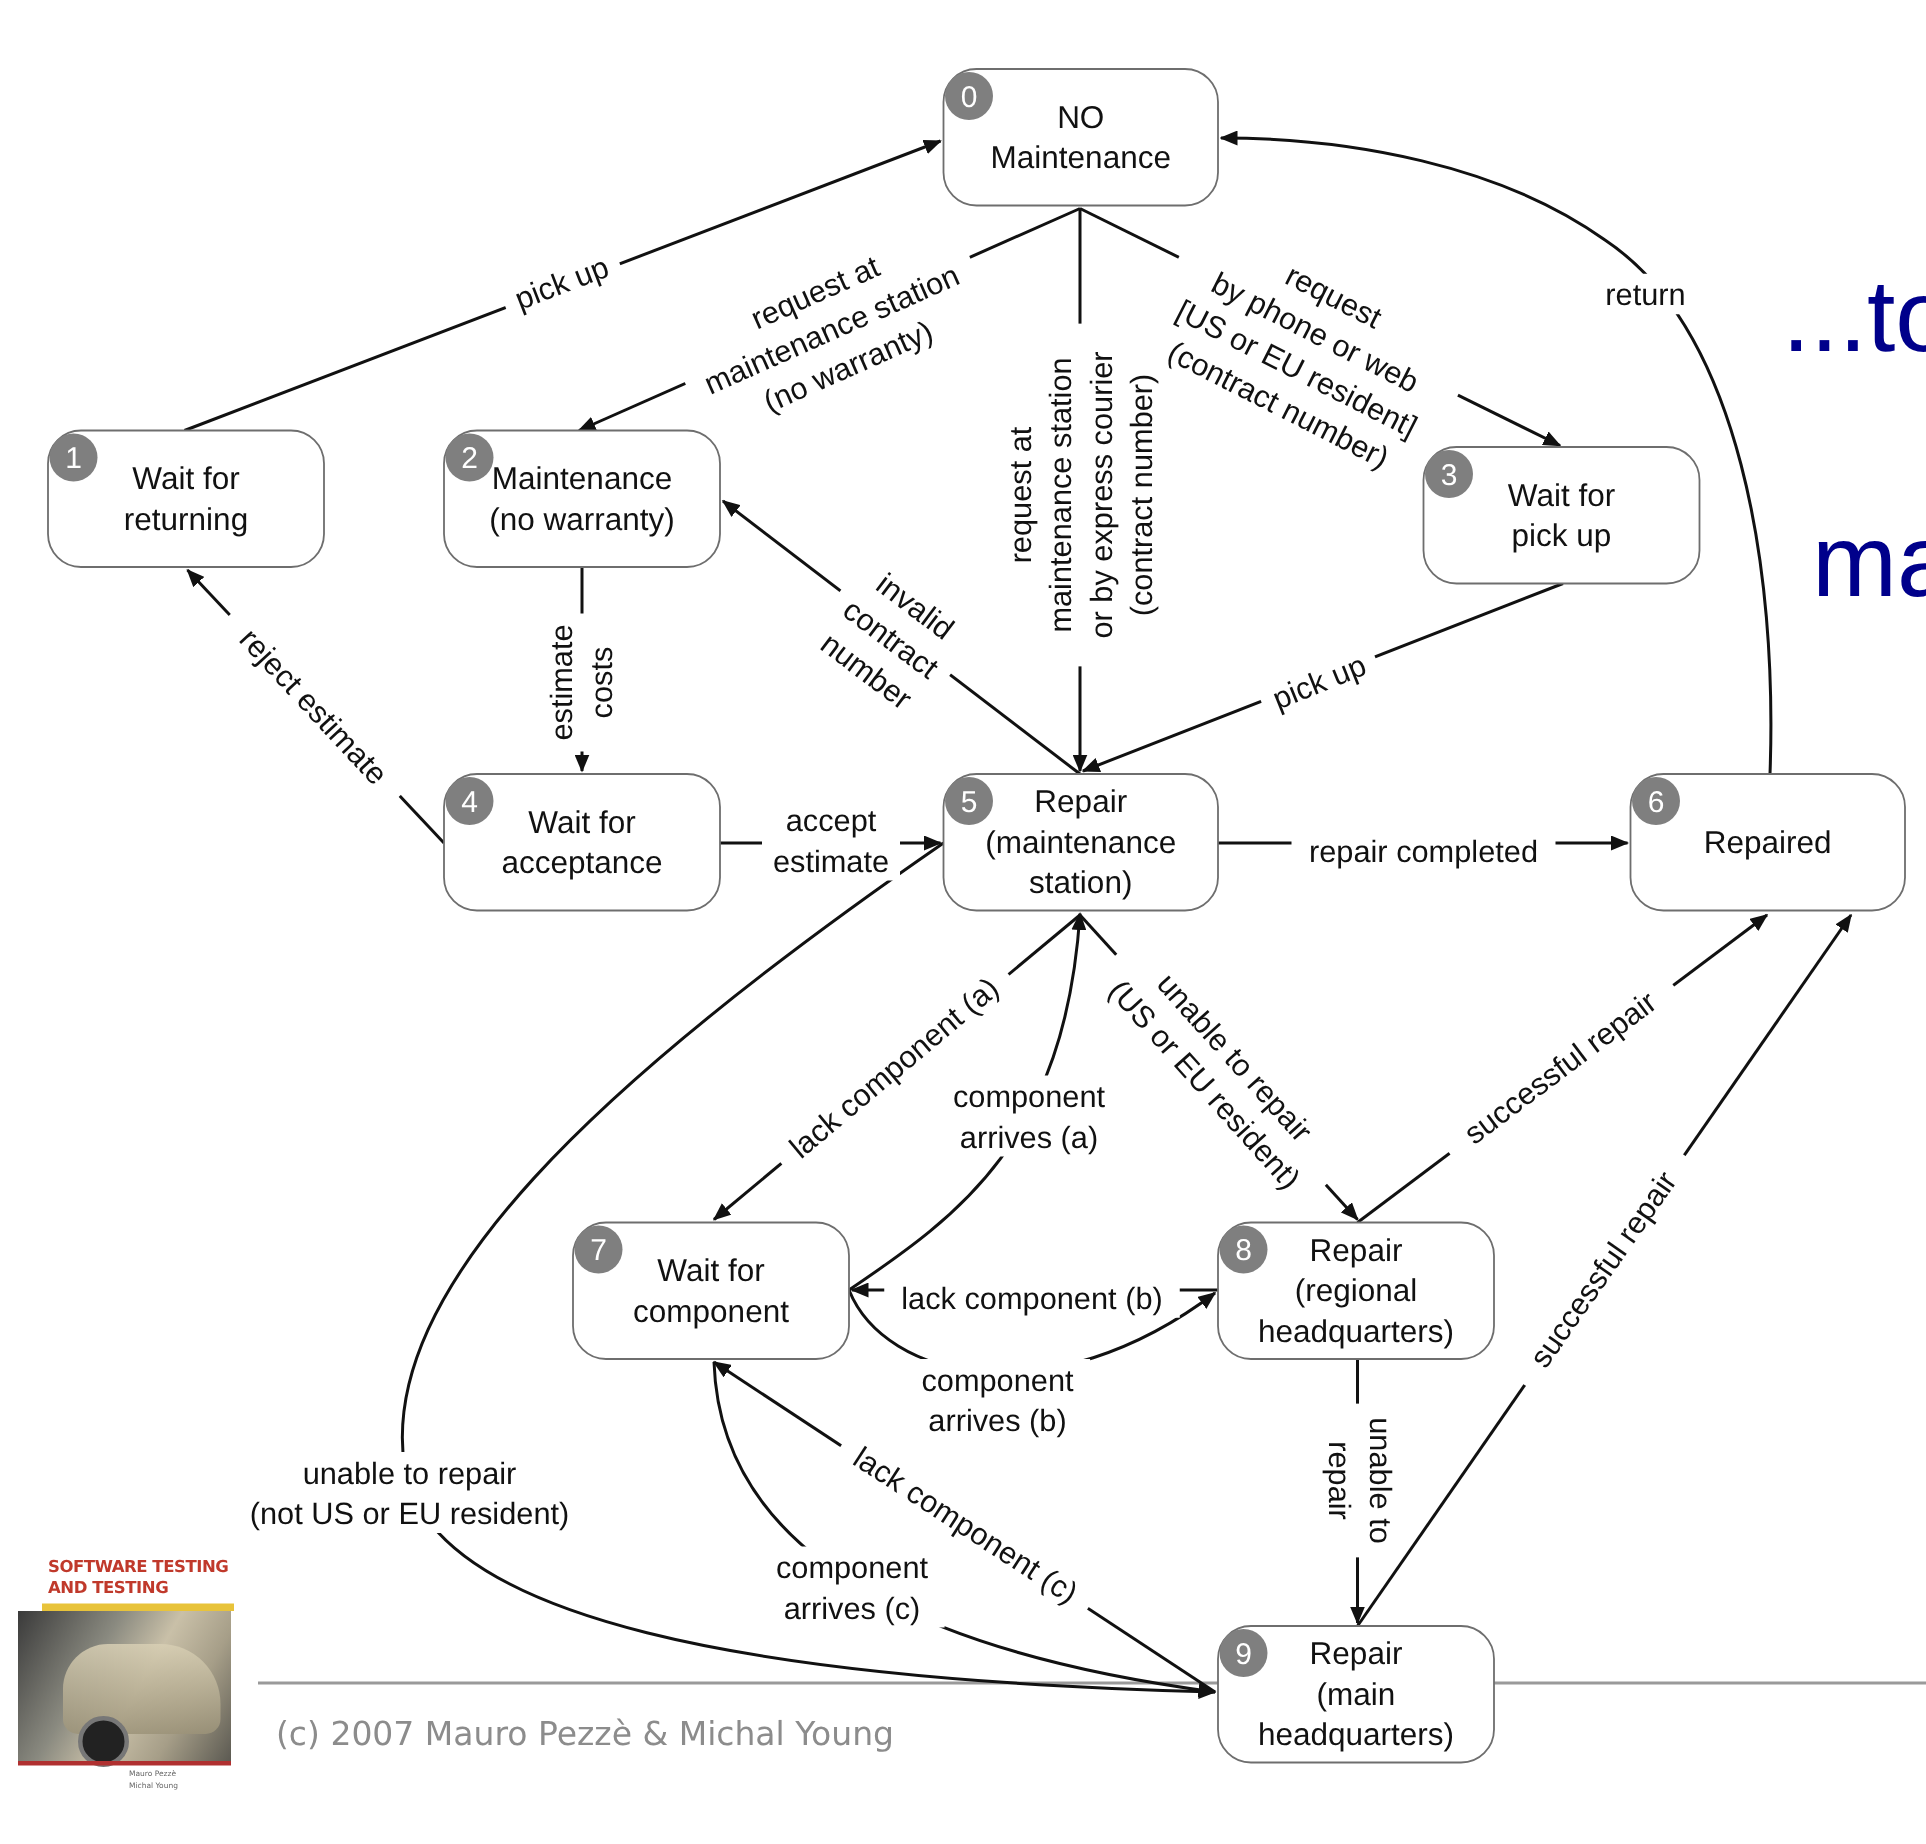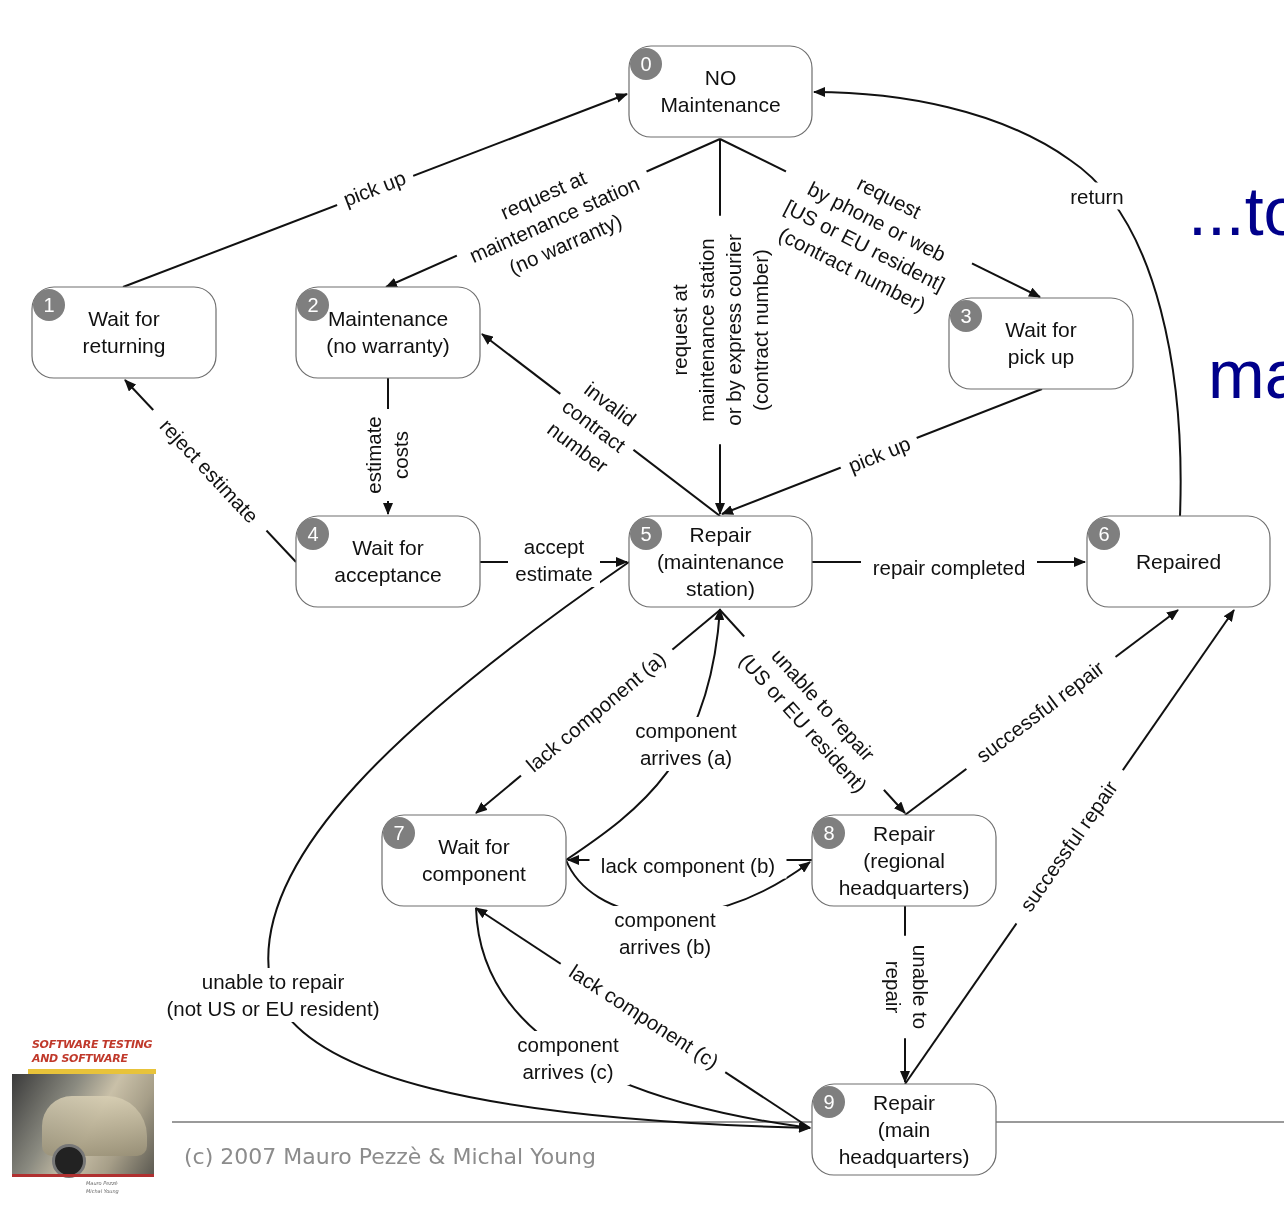--- a/index.html
+++ b/index.html
@@ -8,42 +8,42 @@
   .node-box { fill: #ffffff; stroke: #6e6e6e; stroke-width: 1.2; }
   .node-badge { fill: #7f7f7f; }
   .badge-text { fill: #ffffff; font-family: "Liberation Sans", sans-serif; font-size: 20px; }
   .node-text { fill: #111111; font-family: "Liberation Sans", sans-serif; font-size: 21px; }
   .edge { fill: none; stroke: #111111; stroke-width: 2; }
   .edge-label { fill: #111111; font-family: "Liberation Sans", sans-serif; font-size: 20.5px; }
   .label-bg { fill: #ffffff; }
   .slide-title { position: absolute; color: #00008b; font-family: "Liberation Sans", sans-serif; font-size: 68px; white-space: nowrap; }
   .footer-line { position: absolute; left: 172px; top: 1121px; width: 1112px; height: 2px; background: #9a9a9a; }
   .footer-text { position: absolute; left: 184px; top: 1144px; color: #8c8c8c; font-family: "DejaVu Sans", sans-serif; font-size: 22px; white-space: nowrap; }
-  .book { position: absolute; left: 12px; top: 1036px; width: 146px; height: 164px; background: #ffffff; font-style: italic; }
+  .book { position: absolute; left: 12px; top: 1036px; width: 146px; height: 164px; background: #ffffff; }
   .book-title { position: absolute; left: 20px; top: 2px; color: #c0392b; font-family: "DejaVu Sans", sans-serif; font-size: 11px; font-weight: bold; line-height: 14px; letter-spacing: -0.3px; }
   .book-band { position: absolute; left: 16px; top: 33px; width: 128px; height: 5px; background: #e8c33a; }
   .book-cover { position: absolute; left: 0; top: 38px; width: 142px; height: 100px; background: linear-gradient(120deg, #3a3a3a 0%, #8a8a80 35%, #c9c0a8 55%, #a69e88 75%, #5c5a52 100%); }
   .book-car { position: absolute; left: 30px; top: 60px; width: 105px; height: 60px; border-radius: 30px 40px 10px 10px; background: linear-gradient(180deg, #d8cfb4, #9c9379); opacity: 0.85; }
   .book-wheel { position: absolute; left: 40px; top: 108px; width: 28px; height: 28px; border-radius: 50%; background: #222; border: 3px solid #777; }
   .book-redband { position: absolute; left: 0; top: 138px; width: 142px; height: 3px; background: #b03030; }
   .book-authors { position: absolute; left: 74px; top: 143px; color: #666; font-family: "DejaVu Sans", sans-serif; font-size: 5px; line-height: 8px; }
 </style>
 </head>
 <body>
 
 <div class="slide-title" style="left:1188px; top:172px;">...to</div>
 <div class="slide-title" style="left:1208px; top:335px;">ma</div>
 
 <div class="footer-line"></div>
 <div class="footer-text">(c) 2007 Mauro Pezzè &amp; Michal Young</div>
 
 <div class="book">
   <div class="book-title">
     <div>SOFTWARE TESTING</div>
-    <div>AND SOFTWARE</div>
+    <div>AND TESTING</div>
   </div>
   <div class="book-band"></div>
   <div class="book-cover"></div>
   <div class="book-car"></div>
   <div class="book-wheel"></div>
   <div class="book-redband"></div>
   <div class="book-authors">
     <div>Mauro Pezzè</div>
     <div>Michal Young</div>
   </div>

